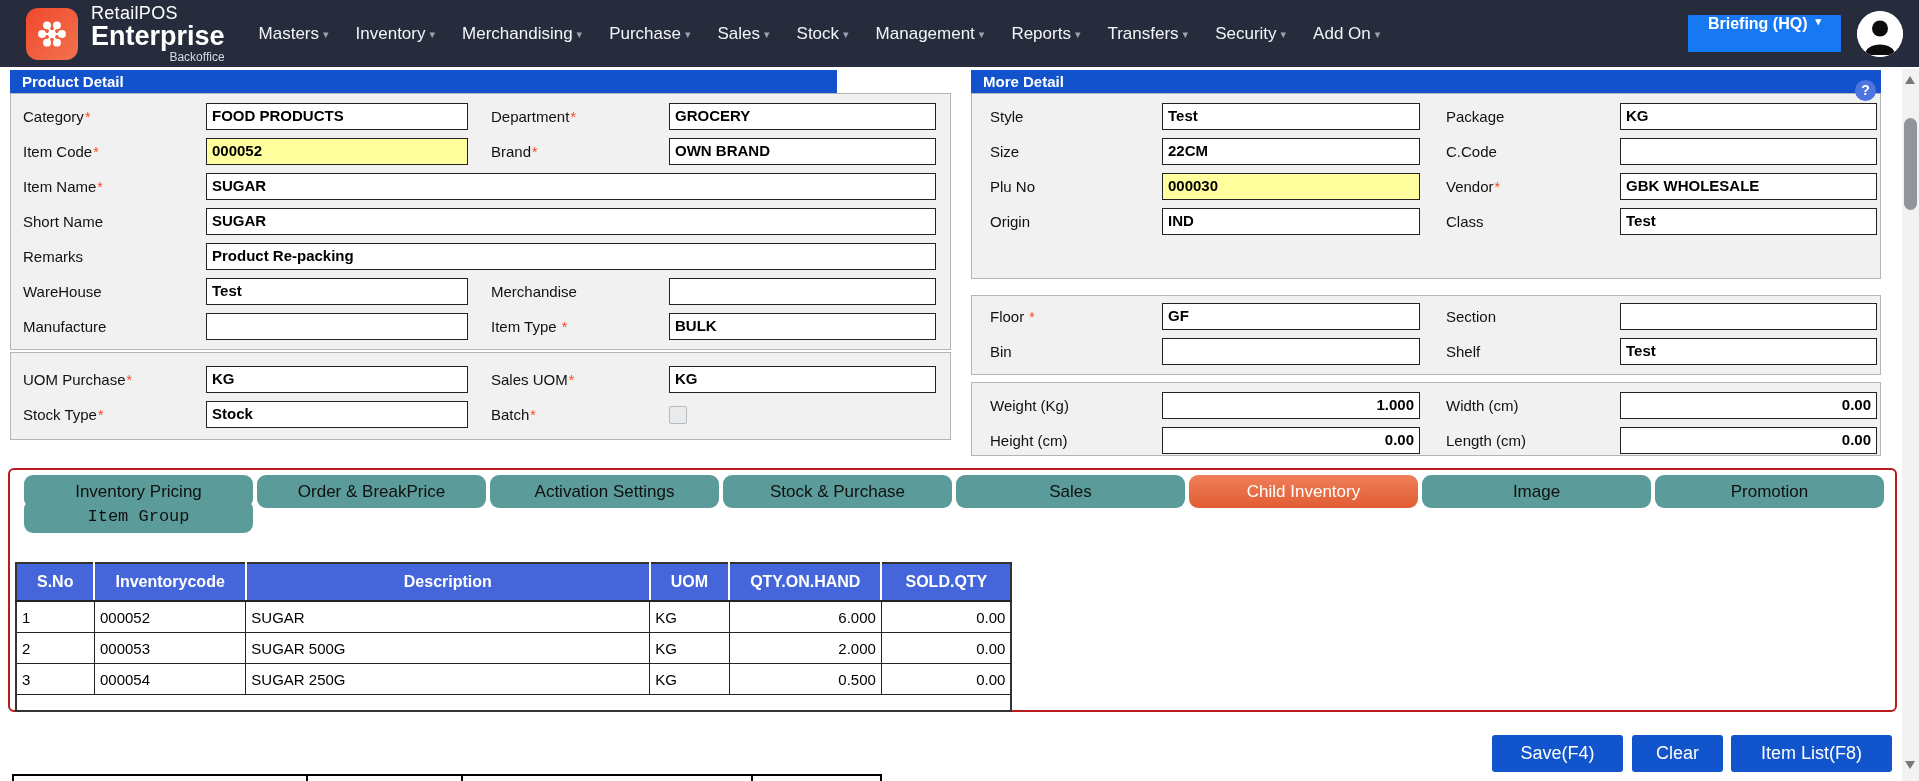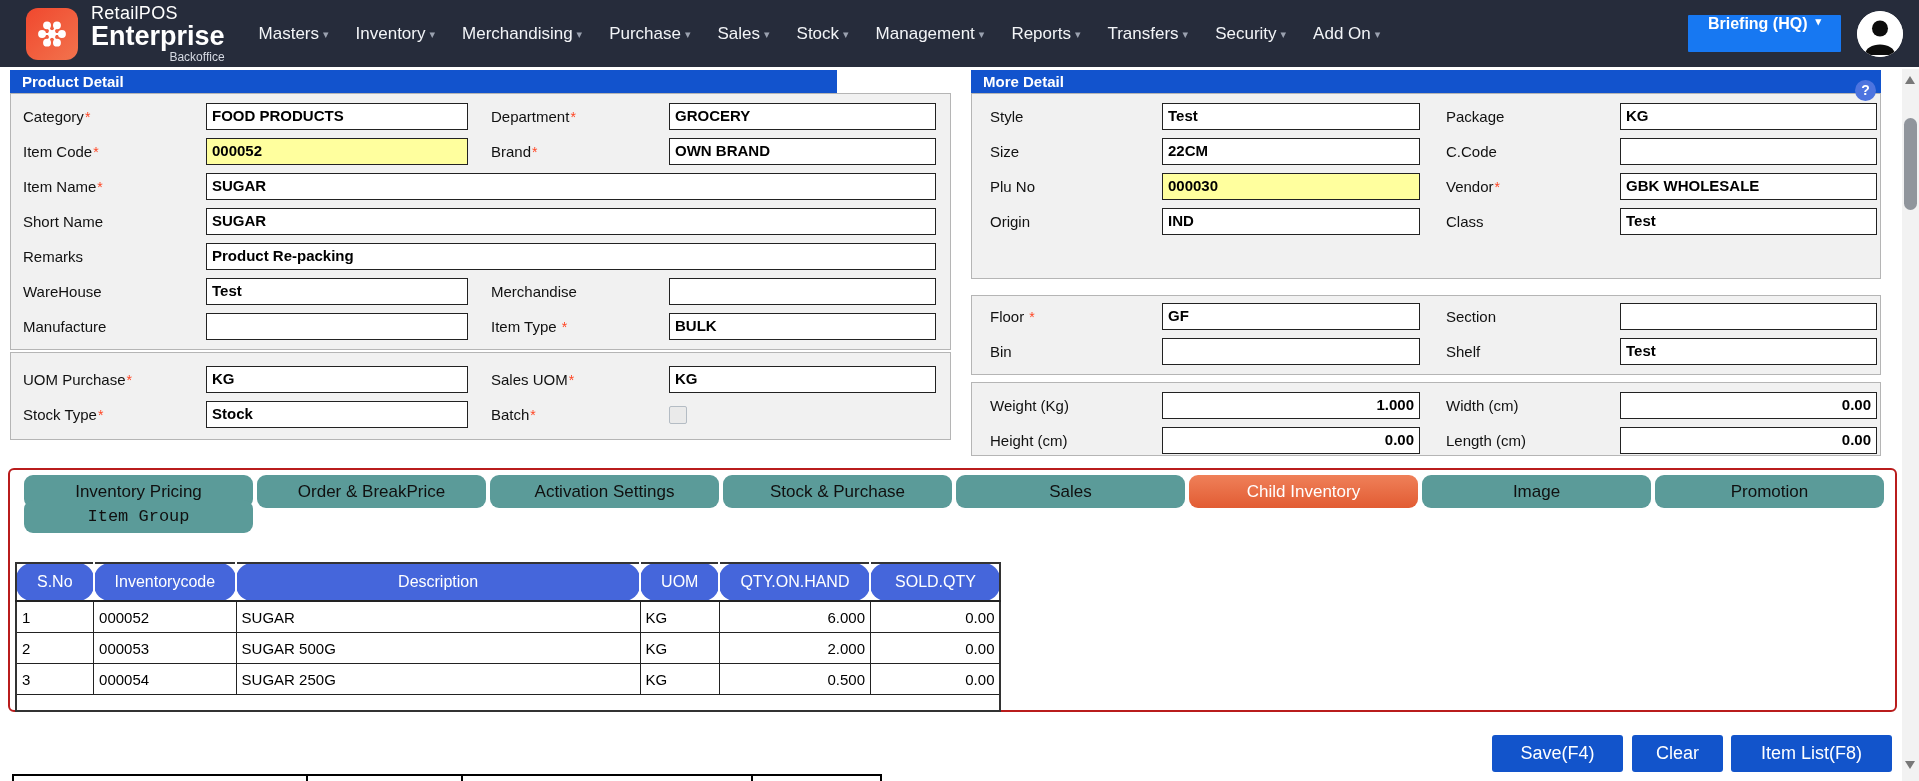--- a/index.html
+++ b/index.html
@@ -66,22 +66,22 @@
   
   .tabpanel{position:absolute;left:8px;top:401px;width:1889px;height:244px;background:#fff;
             border:2px solid #b91c1c;border-radius:6px;box-sizing:border-box;}
   .tab{position:absolute;top:5px;height:33px;width:229px;background:#5b9b99;border-radius:9px;
        color:#101010;font-size:17px;display:flex;align-items:center;justify-content:center;
        cursor:pointer;white-space:nowrap;}
   .tab.active{background:linear-gradient(#ef8059,#e25c33);color:#fff;}
   .tab.row2{top:30px;font-family:Liberation Mono, monospace;}
 
   .ctable{position:absolute;left:5px;top:92px;border-collapse:collapse;border:2px solid #333;}
-  .ctable th{background:#4566db;color:#fff;font-weight:normal;font-size:16px;height:36px;
-             border-left:2px solid #fff;border-bottom:2px solid #222;padding:0 20px;border-radius:16px;}
+  .ctable th{background:#4566db;color:#fff;font-weight:bold;font-size:16px;height:36px;
+             border-left:2px solid #fff;border-bottom:2px solid #222;padding:0 20px;}
   .ctable th:first-child{border-left:none;}
   .ctable td{border:1px solid #222;font-size:15px;height:30px;padding:0 5px;background:#fff;
              white-space:nowrap;}
   .ctable tr.empty td{height:15px;}
 
   
   .btn{position:absolute;top:668px;height:37px;background:#1254cb;color:#fff;font-size:18px;
        display:flex;align-items:center;justify-content:center;border-radius:3px;cursor:pointer;}
   .btn-save{left:1492px;width:131px;}
   .btn-clear{left:1632px;width:91px;}

